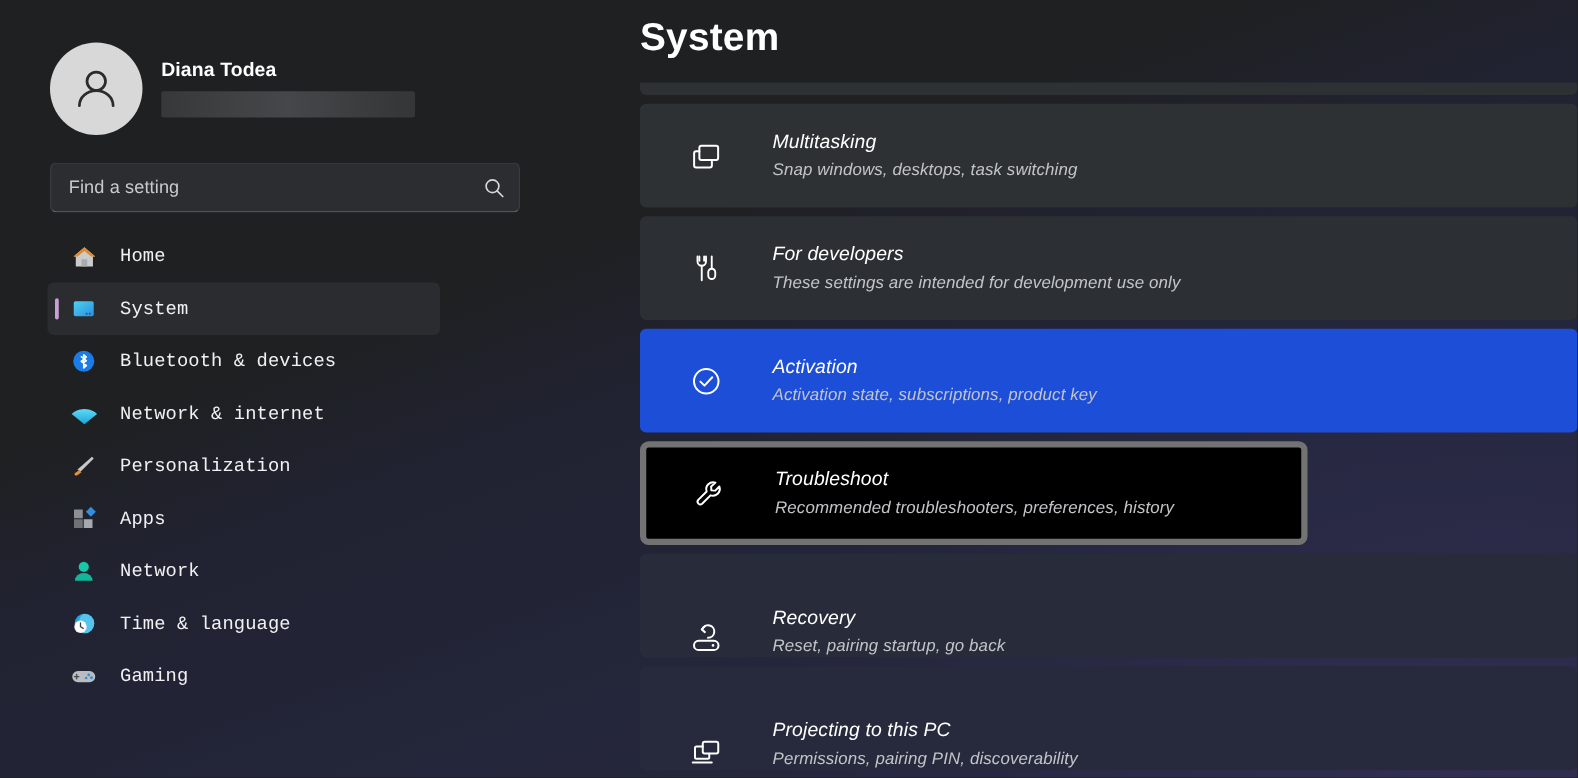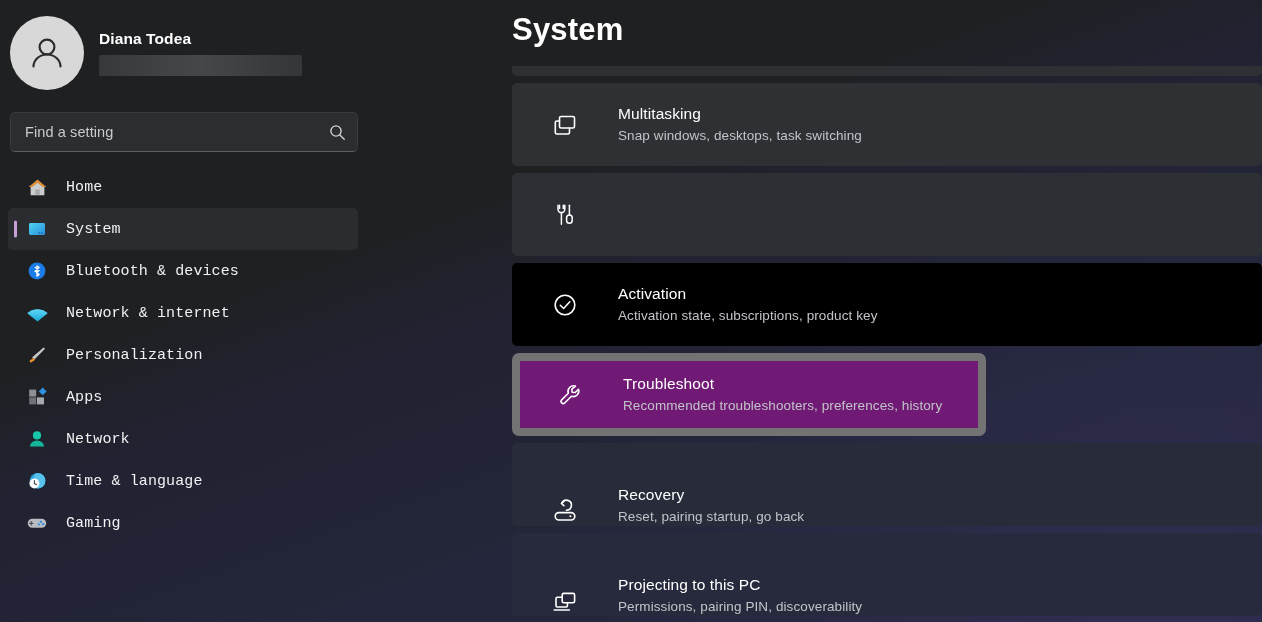--- a/index.html
+++ b/index.html
@@ -43,24 +43,24 @@
     right: -120px;
     bottom: -180px;
     width: 780px;
     height: 640px;
     background: radial-gradient(ellipse at 70% 70%, rgba(70,60,120,0.30) 0%, rgba(60,55,110,0.12) 45%, rgba(0,0,0,0) 72%);
   }
 
   
   .sidebar {
     position: absolute;
-    left: 0; top: 0;
+    left: 12px; top: 0;
     width: 372px;
     height: 622px;
-    padding: 0;
+    padding: 18px;
     z-index: 5;
   }
 
   .profile {
     display: flex;
     align-items: center;
     padding: 14px 0 0 10px;
     height: 92px;
   }
   .avatar {
@@ -93,21 +93,21 @@
     height: 21px;
     border-radius: 2px;
     background: linear-gradient(90deg,#3a3b3d 0%,#434446 28%,#4a4b4e 50%,#414244 72%,#373839 100%);
     filter: blur(0.6px);
     opacity: .92;
   }
 
   
   .search-wrap {
     margin: 20px 0 0 10px;
-    width: 348px;
+    width: 376px;
     height: 40px;
     background: #2c2d30;
     border: 1px solid #3a3b3e;
     border-bottom: 1px solid #5e5f62;
     border-radius: 5px;
     display: flex;
     align-items: center;
     padding: 0 11px 0 14px;
   }
   .search-input {
@@ -182,20 +182,21 @@
     color: #ffffff;
     letter-spacing: .2px;
   }
 
   .rows {
     position: absolute;
     left: 140px;
     top: 66px;
     right: 0;
     bottom: 0;
+    font-style: italic;
   }
 
   
   .row-sliver {
     height: 10px;
     border-radius: 0 0 5px 5px;
     background: #2d3134;
     margin-bottom: 7px;
     overflow: hidden;
   }
@@ -206,21 +207,21 @@
     border-radius: 5px;
     display: flex;
     align-items: center;
     padding-left: 36px;
     margin-bottom: 7px;
     cursor: pointer;
   }
   
   .row.t0 { background: #2d3134; }
   .row.t1 { background: #2c3035; }
-  .row.t2 { background: #000000; }
+  .row.t2 { background: #1d4ed8; }
   .row.t3 { background: #282c38; }
   .row.t4 { background: #272b3a; align-items: flex-end; }
   .row.t5 { background: #272a3c; align-items: flex-end; }
 
   .row-icon {
     width: 34px;
     flex: none;
     display: flex;
     align-items: center;
     justify-content: center;
@@ -241,25 +242,25 @@
   .row-sub {
     margin-top: 2px;
     font-size: 13.5px;
     color: #c2c4c8;
     line-height: 1.35;
     letter-spacing: .1px;
   }
 
   
   .row.highlight {
-    width: 474px;
-    border: 8px solid #737373;
+    width: 534px;
+    border: 5px solid #737373;
     border-radius: 7px;
     padding-left: 33px;
-    background: #701a75;
+    background: #000000;
   }
   .row.highlight .row-text { margin-left: 36px; }
 </style>
 </head>
 <body>
 
 <div class="app">
   <div class="bg-base"></div>
   <div class="bg-diag"></div>
   <div class="bg-glow"></div>
@@ -429,20 +430,24 @@
       <div class="row t1">
         <span class="row-icon">
           <svg width="28" height="28" viewBox="0 0 28 28">
             <path d="M8.5 4.2 L8.5 7.6 M12.3 4.2 L12.3 7.6" stroke="#ffffff" stroke-width="1.5" stroke-linecap="round"></path>
             <path d="M7 4.2 L7 8.2 a3.4 3.4 0 0 0 6.8 0 L13.8 4.2" fill="none" stroke="#ffffff" stroke-width="1.5" stroke-linecap="round" stroke-linejoin="round"></path>
             <path d="M10.4 11.6 L10.4 23.2" stroke="#ffffff" stroke-width="1.5" stroke-linecap="round"></path>
             <path d="M18.4 4.2 L18.4 14" stroke="#ffffff" stroke-width="1.5" stroke-linecap="round"></path>
             <rect x="15.6" y="14" width="5.6" height="8.2" rx="2.8" fill="none" stroke="#ffffff" stroke-width="1.5"></rect>
           </svg>
         </span>
+        <div class="row-text">
+          <div class="row-title">For developers</div>
+          <div class="row-sub">These settings are intended for development use only</div>
+        </div>
       </div>
 
       <div class="row t2">
         <span class="row-icon">
           <svg width="28" height="28" viewBox="0 0 28 28">
             <circle cx="14" cy="14" r="9.8" fill="none" stroke="#ffffff" stroke-width="1.6"></circle>
             <path d="M9.3 14.3 L12.6 17.5 L18.8 10.8" fill="none" stroke="#ffffff" stroke-width="1.6" stroke-linecap="round" stroke-linejoin="round"></path>
           </svg>
         </span>
         <div class="row-text">

